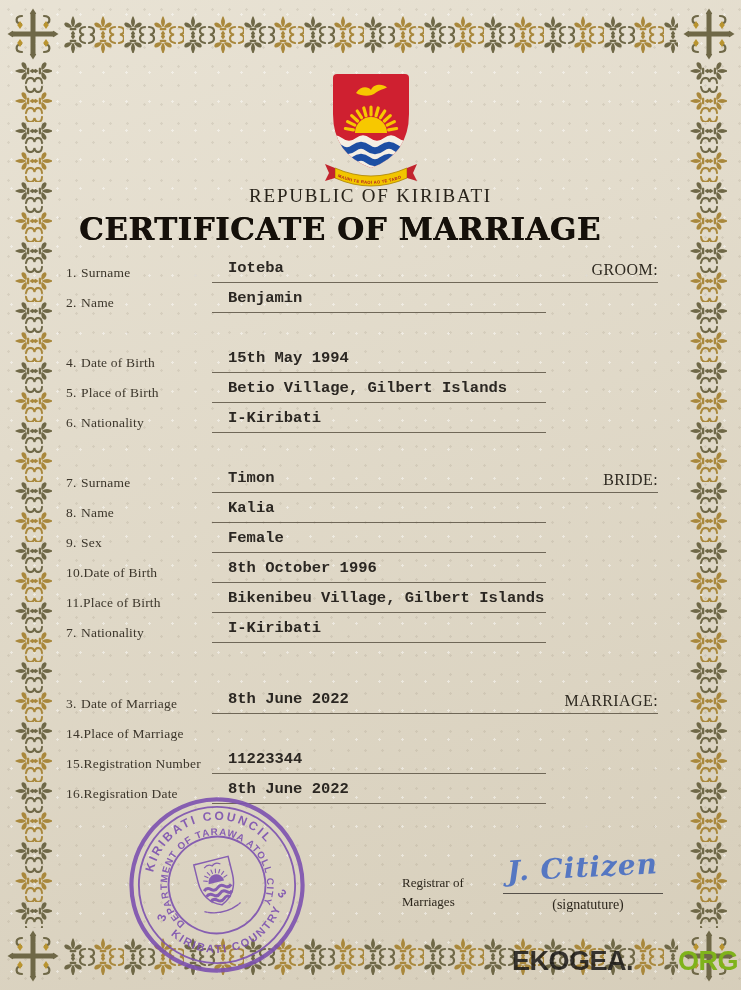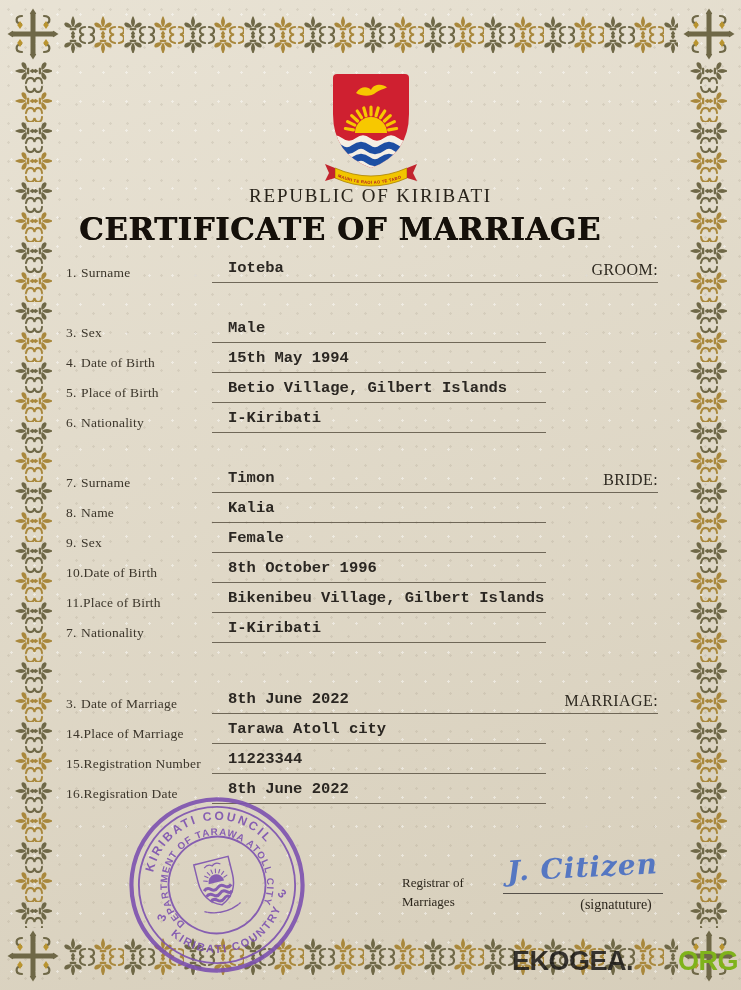--- a/index.html
+++ b/index.html
@@ -40,21 +40,21 @@
   .stag { position: absolute; right: 0; bottom: 4px; font-size: 16px; color: #2e2920; letter-spacing: .4px; }
   .stamp { position: absolute; left: 124px; top: 792px; width: 186px; height: 186px; z-index: 6; opacity: .9; }
   .reg { position: absolute; left: 402px; top: 873px; font-size: 13px; line-height: 19px; color: #2c261c; z-index: 3; }
   .sigline { position: absolute; left: 503px; top: 893px; width: 160px; border-top: 1.6px solid #56514a; z-index: 3; }
   .signame {
     position: absolute; left: 495px; top: 851px; width: 175px; text-align: center;
     font-family: "DejaVu Serif", serif; font-style: italic; font-weight: 700;
     font-size: 28px; letter-spacing: 1px; color: #5577c2;
     transform: rotate(-3deg); z-index: 4; white-space: nowrap;
   }
-  .sigcap { position: absolute; left: 541px; top: 897px; width: 150px; text-align: center; font-size: 14px; color: #2c261c; z-index: 3; }
+  .sigcap { position: absolute; left: 513px; top: 897px; width: 150px; text-align: center; font-size: 14px; color: #2c261c; z-index: 3; }
   .wm {
     position: absolute; right: 3px; bottom: 13px; z-index: 9;
     font-family: "Liberation Sans", sans-serif; font-weight: 700;
     font-size: 27px; letter-spacing: -.5px; white-space: nowrap;
   }
   .wm .dark { color: rgba(25,24,22,.85); }
   .wm .grn  { color: #7fb31b; margin-left: 45px; }
 </style>
 </head>
 <body>
@@ -167,23 +167,23 @@
   </svg>
 
   <div class="country">REPUBLIC OF KIRIBATI</div>
   <div class="title">CERTIFICATE OF MARRIAGE</div>
 
   <div class="row wide" style="top:257px">
     <span class="meta"><span class="fnum">1.</span><span class="flab">Surname</span></span>
     <span class="vline">Ioteba</span>
     <span class="stag">GROOM:</span>
   </div>
-  <div class="row" style="top:317px">
-    <span class="meta"><span class="fnum">3.</span><span class="flab">Sex</span></span>
-    <span class="vline">Male</span>
+  <div class="row" style="top:287px">
+    <span class="meta"><span class="fnum">2.</span><span class="flab">Name</span></span>
+    <span class="vline">Benjamin</span>
   </div>
   <div class="row" style="top:347px">
     <span class="meta"><span class="fnum">4.</span><span class="flab">Date of Birth</span></span>
     <span class="vline">15th May 1994</span>
   </div>
   <div class="row" style="top:377px">
     <span class="meta"><span class="fnum">5.</span><span class="flab">Place of Birth</span></span>
     <span class="vline">Betio Village, Gilbert Islands</span>
   </div>
   <div class="row" style="top:407px">
@@ -217,21 +217,20 @@
     <span class="vline">I-Kiribati</span>
   </div>
 
   <div class="row wide" style="top:688px">
     <span class="meta"><span class="fnum">3.</span><span class="flab">Date of Marriage</span></span>
     <span class="vline">8th June 2022</span>
     <span class="stag">MARRIAGE:</span>
   </div>
   <div class="row" style="top:718px">
     <span class="meta"><span class="fnum">14.</span><span class="flab">Place of Marriage</span></span>
-    <span class="vline">Tarawa Atoll city</span>
   </div>
   <div class="row" style="top:748px">
     <span class="meta"><span class="fnum">15.</span><span class="flab">Registration Number</span></span>
     <span class="vline">11223344</span>
   </div>
   <div class="row" style="top:778px">
     <span class="meta"><span class="fnum">16.</span><span class="flab">Regisration Date</span></span>
     <span class="vline">8th June 2022</span>
   </div>
 

